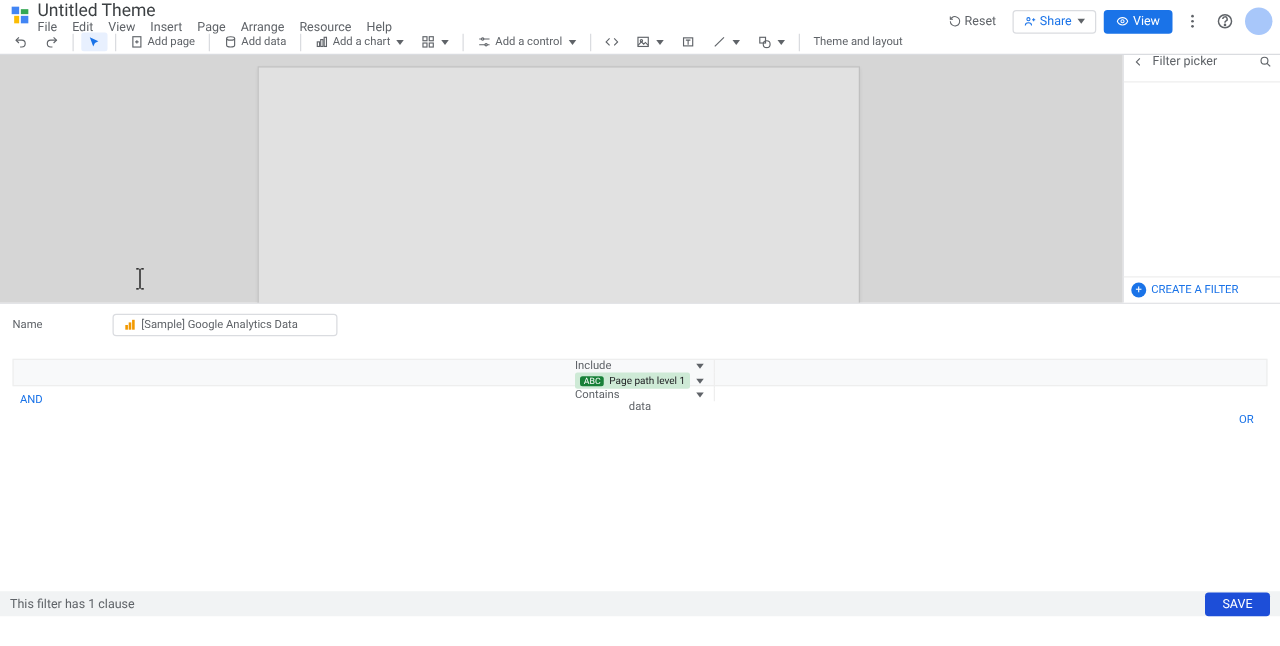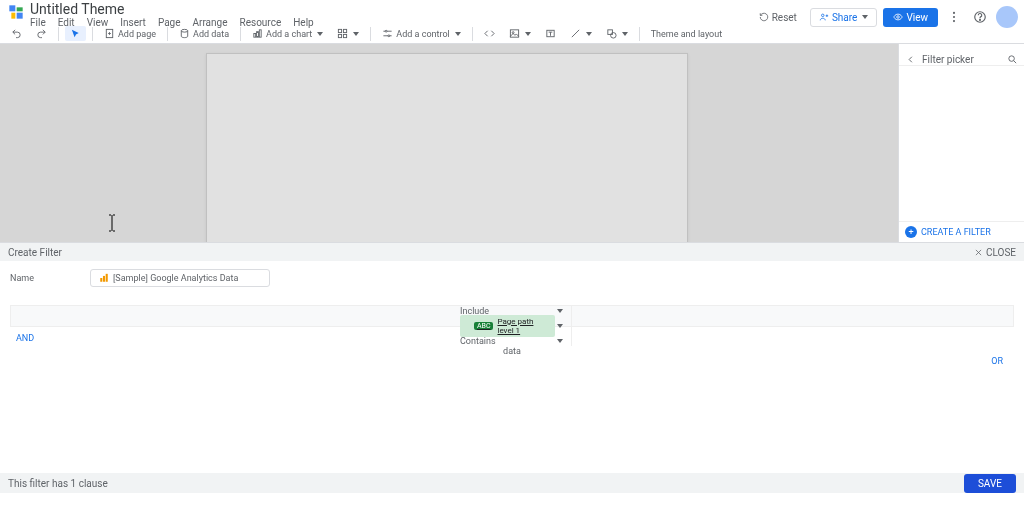--- a/index.html
+++ b/index.html
@@ -22,39 +22,39 @@
   .tbtn svg { width: 11px; height: 11px; }
   .tbtn.selected { background: #e8f0fe; color: #1a73e8; }
   .tdiv { width: 1px; height: 14px; background: #dadce0; margin: 0 2px; }
   .caret { width: 0; height: 0; border-left: 3px solid transparent; border-right: 3px solid transparent; border-top: 4px solid #5f6368; margin-left: 2px; }
 
   .workspace { display: flex; height: calc(242px - 44px); }
   .canvas-bg { flex: 1; background: #d6d6d6; position: relative; overflow: hidden; }
   .page { position: absolute; left: 206px; top: 9px; width: 482px; height: 260px; background: #e1e1e1; border: 1px solid #c0c0c0; box-shadow: 0 1px 3px rgba(0,0,0,.08); }
   .cursor-txt { position: absolute; left: 108px; top: 170px; width: 10px; height: 16px; font-size: 15px; color: #000; pointer-events: none;}
   .sidebar { width: 126px; border-left: 1px solid #dadce0; background: #fff; display: flex; flex-direction: column; }
-  .side-head { display: flex; align-items: flex-end; gap: 6px; height: 22px; padding: 0 6px; border-bottom: 1px solid #eee; font-size: 10px; color: #5f6368; }
+  .side-head { display: flex; align-items: flex-start; gap: 6px; height: 22px; padding: 0 6px; border-bottom: 1px solid #eee; font-size: 10px; color: #5f6368; }
   .side-body { flex: 1; }
   .side-foot { display: flex; align-items: center; gap: 4px; padding: 4px 6px; font-size: 9px; color: #1a73e8; border-top: 1px solid #eee; cursor: pointer; }
   .plus-badge { width: 12px; height: 12px; border-radius: 50%; background: #1a73e8; color: #fff; display: flex; align-items: center; justify-content: center; font-size: 9px; }
 
   .editor { height: 251px; display: flex; flex-direction: column; border-top: 1px solid #dadce0; }
   .editor-head { display: flex; align-items: center; height: 18px; padding: 0 8px; background: #f1f3f4; color: #5f6368; font-size: 10px; }
   .editor-head .close { margin-left: auto; display: flex; align-items: center; gap: 3px; cursor: pointer; }
   .editor-body { flex: 1; padding: 8px 10px 4px 10px; position: relative; }
   .editor-body .name-row { display: flex; align-items: center; gap: 56px; }
   .name-lbl { font-size: 9px; color: #5f6368; padding: 2px 0; }
   .src-box { display: flex; align-items: center; gap: 4px; border: 1px solid #dadce0; border-radius: 3px; padding: 3px 8px; font-size: 9px; color: #5f6368; width: 180px; cursor: pointer; }
   .chart-mini { color: #f29900; }
   .clause-row { display: flex; align-items: center; margin-top: 18px; height: 22px; background: #f8f9fa; border: 1px solid #eee; gap: 0; flex-direction: column; }
   .sel { display: flex; align-items: center; justify-content: space-between; padding: 0 8px; font-size: 9px; color: #5f6368; height: 100%; border-right: 1px solid #eee; cursor: pointer; }
   .sel.include { width: 120px; }
   .sel.field { width: 120px; }
   .sel.cond { width: 120px; }
-  .chip { display: flex; align-items: center; gap: 4px; background: #ceead6; padding: 2px 14px; border-radius: 2px; color: #202124; font-size: 8px; text-decoration: underline; }
+  .chip { display: flex; align-items: center; gap: 4px; background: #ceead6; padding: 2px 4px; border-radius: 2px; color: #202124; font-size: 8px; }
   .chip .badge { background: #188038; color: #fff; font-size: 7px; padding: 0 3px; border-radius: 2px; }
   .value-cell { flex: 1; padding: 0 8px; color: #5f6368; font-size: 9px; cursor: text; }
   .or-btn { margin-left: auto; padding: 0 10px; color: #1a73e8; font-size: 9px; cursor: pointer; }
   .and-btn { font-size: 9px; color: #1a73e8; margin-top: 6px; padding-left: 6px; cursor: pointer; display: inline-block; }
   .editor-foot { display: flex; align-items: center; height: 20px; padding: 0 8px; background: #f1f3f4; color: #5f6368; font-size: 10px; }
   .save-btn { margin-left: auto; background: #1d4ed8; color: #fff; padding: 4px 14px; border-radius: 3px; font-size: 10px; cursor: pointer; }
   svg { display: block; }
 </style>
 </head>
 <body>
@@ -256,30 +256,20 @@
     </div>
     <div class="side-body"></div>
     <div class="side-foot">
       <span class="plus-badge">+</span>
       <span>CREATE A FILTER</span>
     </div>
   </div>
 </div>
 
 <div class="editor">
-  <div class="editor-head">
-    <span>Create Filter</span>
-    <div class="close">
-      <svg width="9" height="9" viewBox="0 0 24 24" stroke="#5f6368" stroke-width="2">
-          <line x1="5" y1="5" x2="19" y2="19"></line>
-          <line x1="19" y1="5" x2="5" y2="19"></line>
-        </svg>
-      <span>CLOSE</span>
-    </div>
-  </div>
   <div class="editor-body">
     <div class="name-row">
       <div class="name-lbl">Name</div>
       <div class="src-box">
         <span class="chart-mini">
            <svg width="10" height="10" viewBox="0 0 24 24" fill="#f29900">
               <rect x="3" y="12" width="5" height="9"></rect>
               <rect x="9.5" y="7" width="5" height="14"></rect>
               <rect x="16" y="2" width="5" height="19"></rect>
             </svg>

